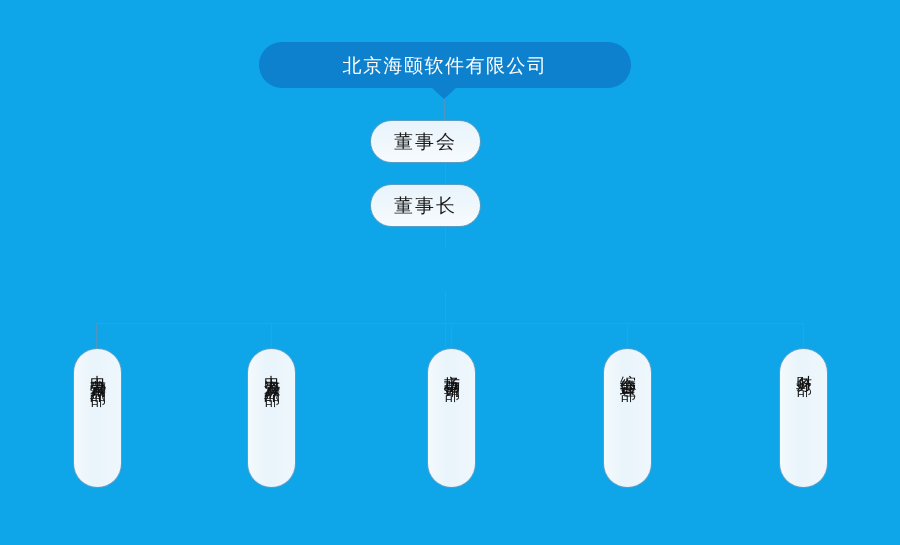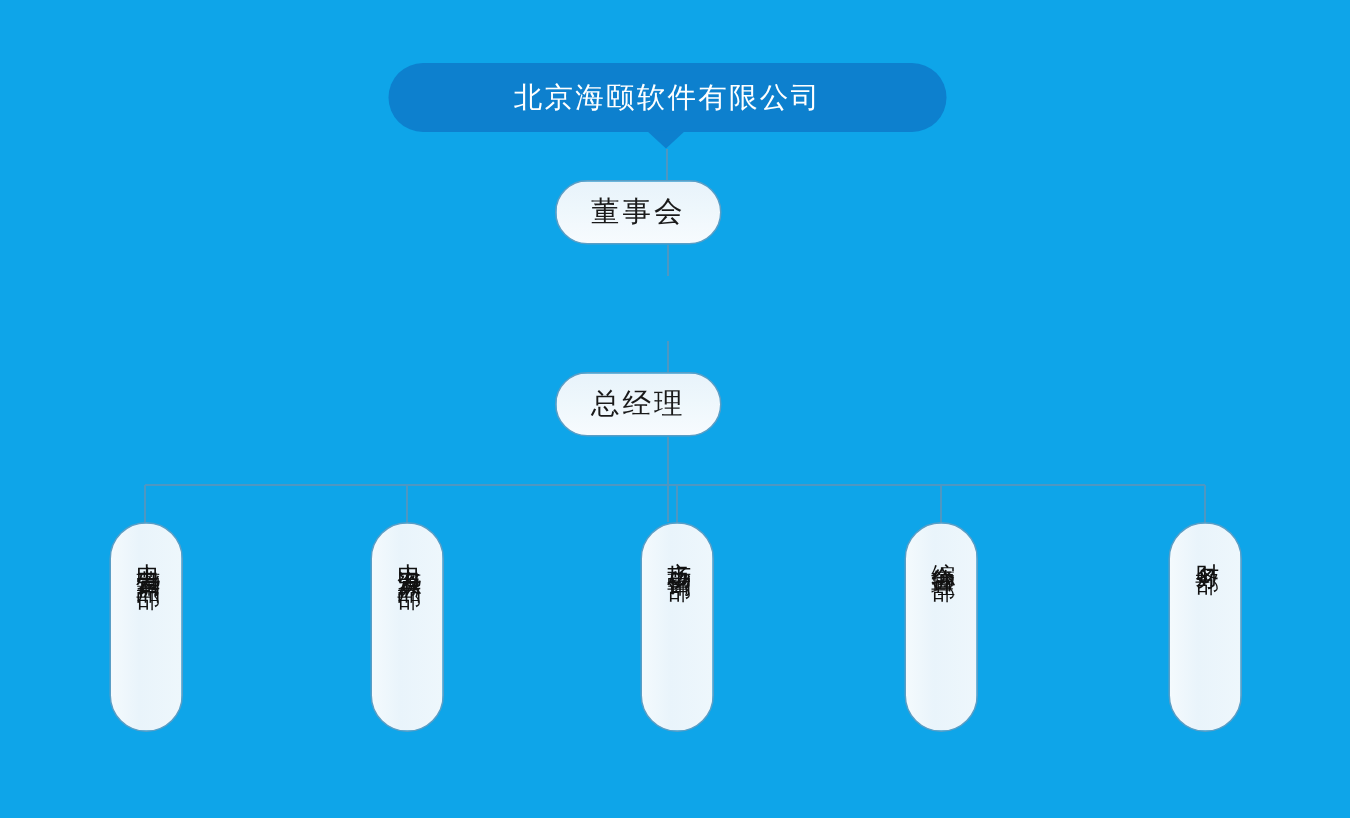--- a/index.html
+++ b/index.html
@@ -141,22 +141,22 @@
   </svg>
 
   <div class="company-banner">
     <span class="company-banner-label">北京海颐软件有限公司</span>
   </div>
   <div class="banner-tail"></div>
 
   <div class="spine-node n0">
     <span class="spine-node-label">董事会</span>
   </div>
-  <div class="spine-node n2">
-    <span class="spine-node-label">总经理</span>
+  <div class="spine-node n1">
+    <span class="spine-node-label">董事长</span>
   </div>
 
   <div class="dept-node d0">
     <span class="dept-node-label">电力营销产品部</span>
   </div>
   <div class="dept-node d1">
     <span class="dept-node-label">电力资源产品部</span>
   </div>
   <div class="dept-node d2">
     <span class="dept-node-label">市场营销部</span>

